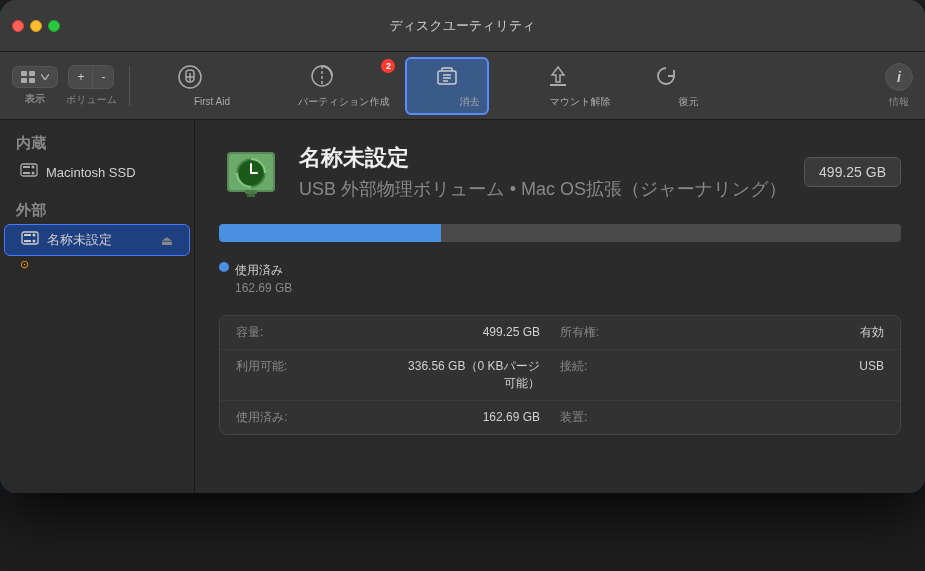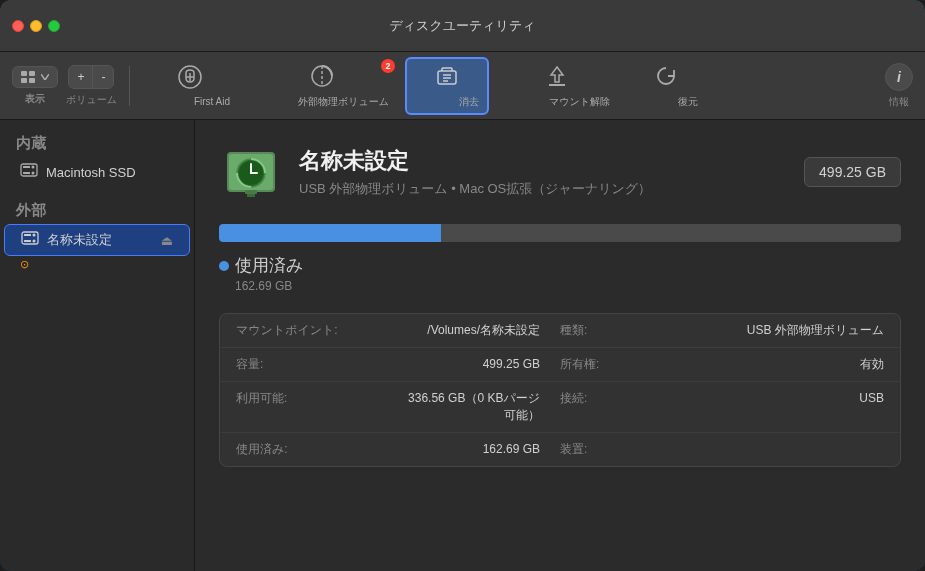--- a/index.html
+++ b/index.html
@@ -6,23 +6,23 @@
     body {
       font-family: -apple-system, "Helvetica Neue", Arial, sans-serif;
       background: #1e1e1e;
       width: 925px;
       height: 571px;
       overflow: hidden;
       border-radius: 10px;
     }
     .window {
       width: 925px;
-      height: 571px;
+      height: 493px;
       background: #0c4a6e;
-      border-radius: 10px;
+      border-radius: 16px;
       display: flex;
       flex-direction: column;
       overflow: hidden;
       box-shadow: 0 20px 60px rgba(0,0,0,0.8);
     }
     
     .titlebar {
       height: 52px;
       background: #3a3a3a;
       border-bottom: 1px solid #1a1a1a;
@@ -233,21 +233,21 @@
       margin-bottom: 20px;
     }
     .disk-info { flex: 1; }
     .disk-name {
       font-size: 22px;
       font-weight: 600;
       color: #f0f0f0;
       margin-bottom: 4px;
     }
     .disk-desc {
-      font-size: 13px;
+      font-size: 18px;
       color: #888;
     }
     .disk-size-badge {
       background: #3a3a3a;
       border: 1px solid #555;
       border-radius: 6px;
       padding: 6px 14px;
       color: #d0d0d0;
       font-size: 14px;
       font-weight: 500;
@@ -290,22 +290,23 @@
     }
     .legend-dot-blue { background: #4a90e2; }
     .legend-dot-empty {
       width: 10px;
       height: 10px;
       border-radius: 50%;
       border: 1.5px solid #aaa;
       background: transparent;
     }
     .legend-label {
-      font-size: 17px;
+      font-size: 12px;
       color: #d0d0d0;
+      margin-top: 8px;
     }
     .legend-value {
       font-size: 12px;
       color: #888;
       padding-left: 16px;
     }
     
     .details-table {
       background: #323232;
       border-radius: 8px;
@@ -403,21 +404,21 @@
 
     <div class="toolbar-icon-btn" style="position:relative;">
       <span class="toolbar-icon">
         <svg width="26" height="26" viewBox="0 0 26 26">
           <circle cx="13" cy="13" r="10" fill="none" stroke="#aaa" stroke-width="1.5"></circle>
           <path d="M13 3 A10 10 0 0 1 23 13" fill="none" stroke="#aaa" stroke-width="2"></path>
           <line x1="13" y1="3" x2="13" y2="23" stroke="#aaa" stroke-width="1.5" stroke-dasharray="3,2"></line>
         </svg>
       </span>
       <div class="badge">2</div>
-      <span class="toolbar-icon-label">外部物理ボリューム</span>
+      <span class="toolbar-icon-label">パーティション作成</span>
     </div>
 
     <div class="toolbar-icon-btn active">
       <span class="toolbar-icon">
         <svg width="26" height="26" viewBox="0 0 26 26">
           <rect x="4" y="8" width="18" height="13" rx="2" fill="none" stroke="#ccc" stroke-width="1.5"></rect>
           <line x1="8" y1="8" x2="8" y2="5" stroke="#ccc" stroke-width="1.5"></line>
           <line x1="18" y1="8" x2="18" y2="5" stroke="#ccc" stroke-width="1.5"></line>
           <line x1="8" y1="5" x2="18" y2="5" stroke="#ccc" stroke-width="1.5"></line>
           <line x1="9" y1="12" x2="17" y2="12" stroke="#ccc" stroke-width="1.5"></line>
@@ -527,26 +528,20 @@
             <div class="legend-label-row">
               <div class="legend-dot legend-dot-blue"></div>
               <span class="legend-label">使用済み</span>
             </div>
             <span class="legend-value">162.69 GB</span>
           </div>
         </div>
       </div>
 
       <div class="details-table">
-        <div class="details-row">
-          <span class="detail-key">マウントポイント:</span>
-          <span class="detail-val">/Volumes/名称未設定</span>
-          <span class="detail-key">種類:</span>
-          <span class="detail-val-right">USB 外部物理ボリューム</span>
-        </div>
         <div class="details-row">
           <span class="detail-key">容量:</span>
           <span class="detail-val">499.25 GB</span>
           <span class="detail-key">所有権:</span>
           <span class="detail-val-right">有効</span>
         </div>
         <div class="details-row">
           <span class="detail-key">利用可能:</span>
           <span class="detail-val">336.56 GB（0 KBパージ可能）</span>
           <span class="detail-key">接続:</span>

